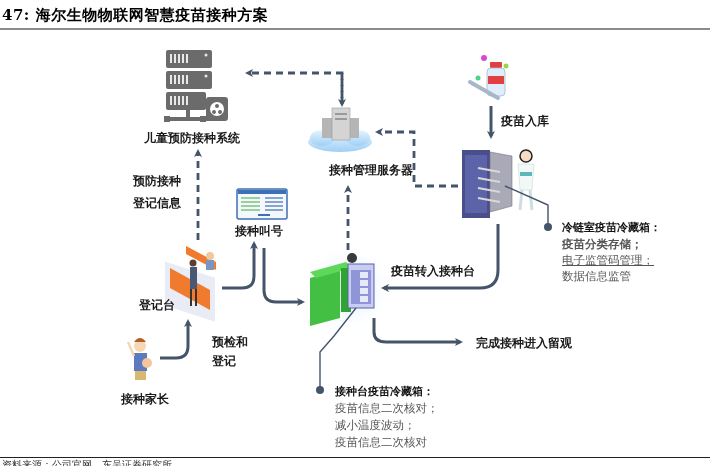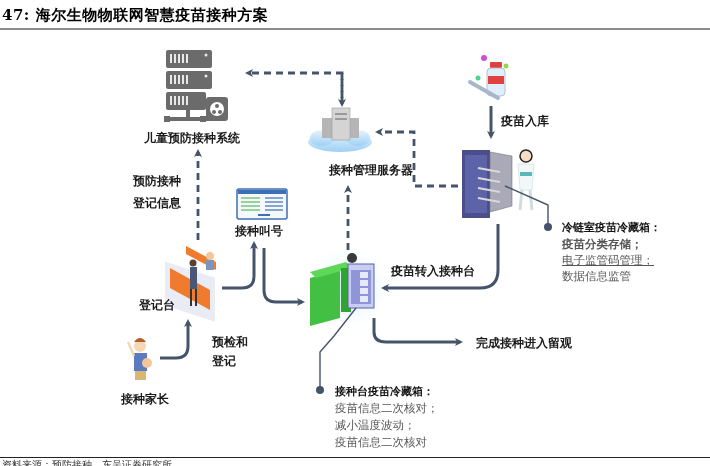--- a/index.html
+++ b/index.html
@@ -229,13 +229,13 @@
 <div class="desc-line" style="left:562px;top:237px;font-weight:bold;">疫苗分类存储；</div>
 <div class="desc-line" style="left:562px;top:253px;text-decoration:underline;">电子监管码管理；</div>
 <div class="desc-line" style="left:562px;top:269px;">数据信息监管</div>
 
 <div class="desc-title" style="left:335px;top:384px;">接种台疫苗冷藏箱：</div>
 <div class="desc-line" style="left:335px;top:401px;">疫苗信息二次核对；</div>
 <div class="desc-line" style="left:335px;top:418px;">减小温度波动；</div>
 <div class="desc-line" style="left:335px;top:435px;">疫苗信息二次核对</div>
 
 <div class="bottom-rule"></div>
-<div class="source-text">资料来源：预防接种，东吴证券研究所</div>
+<div class="source-text">资料来源：公司官网，东吴证券研究所</div>
 
 </body></html>

